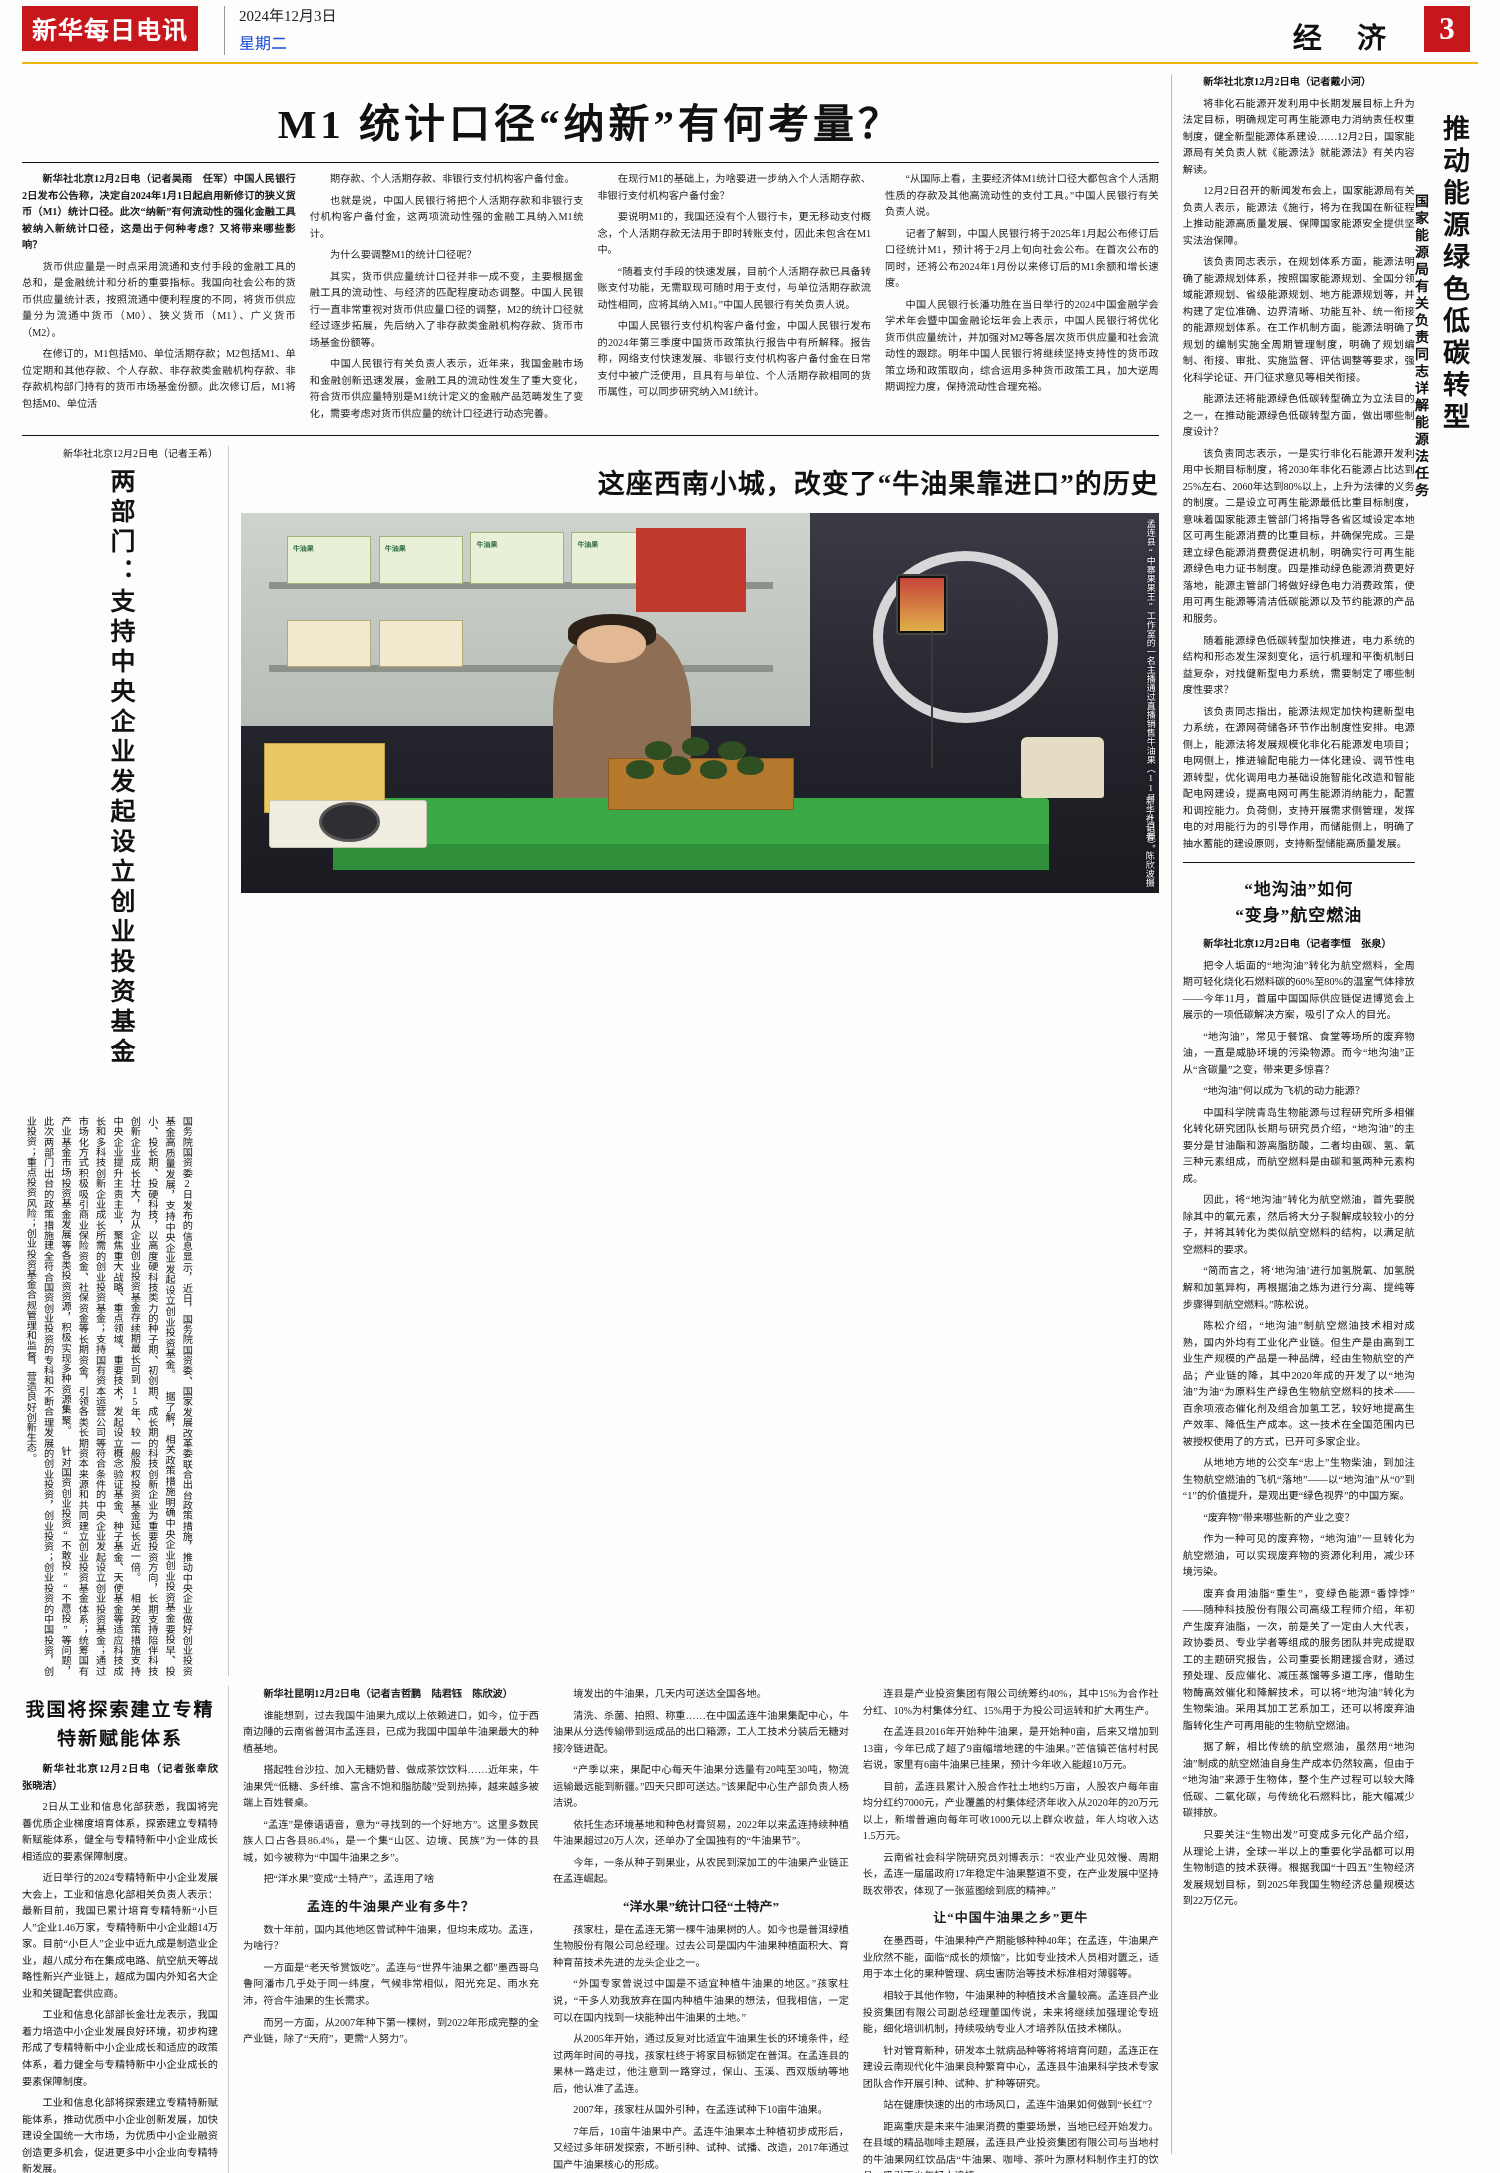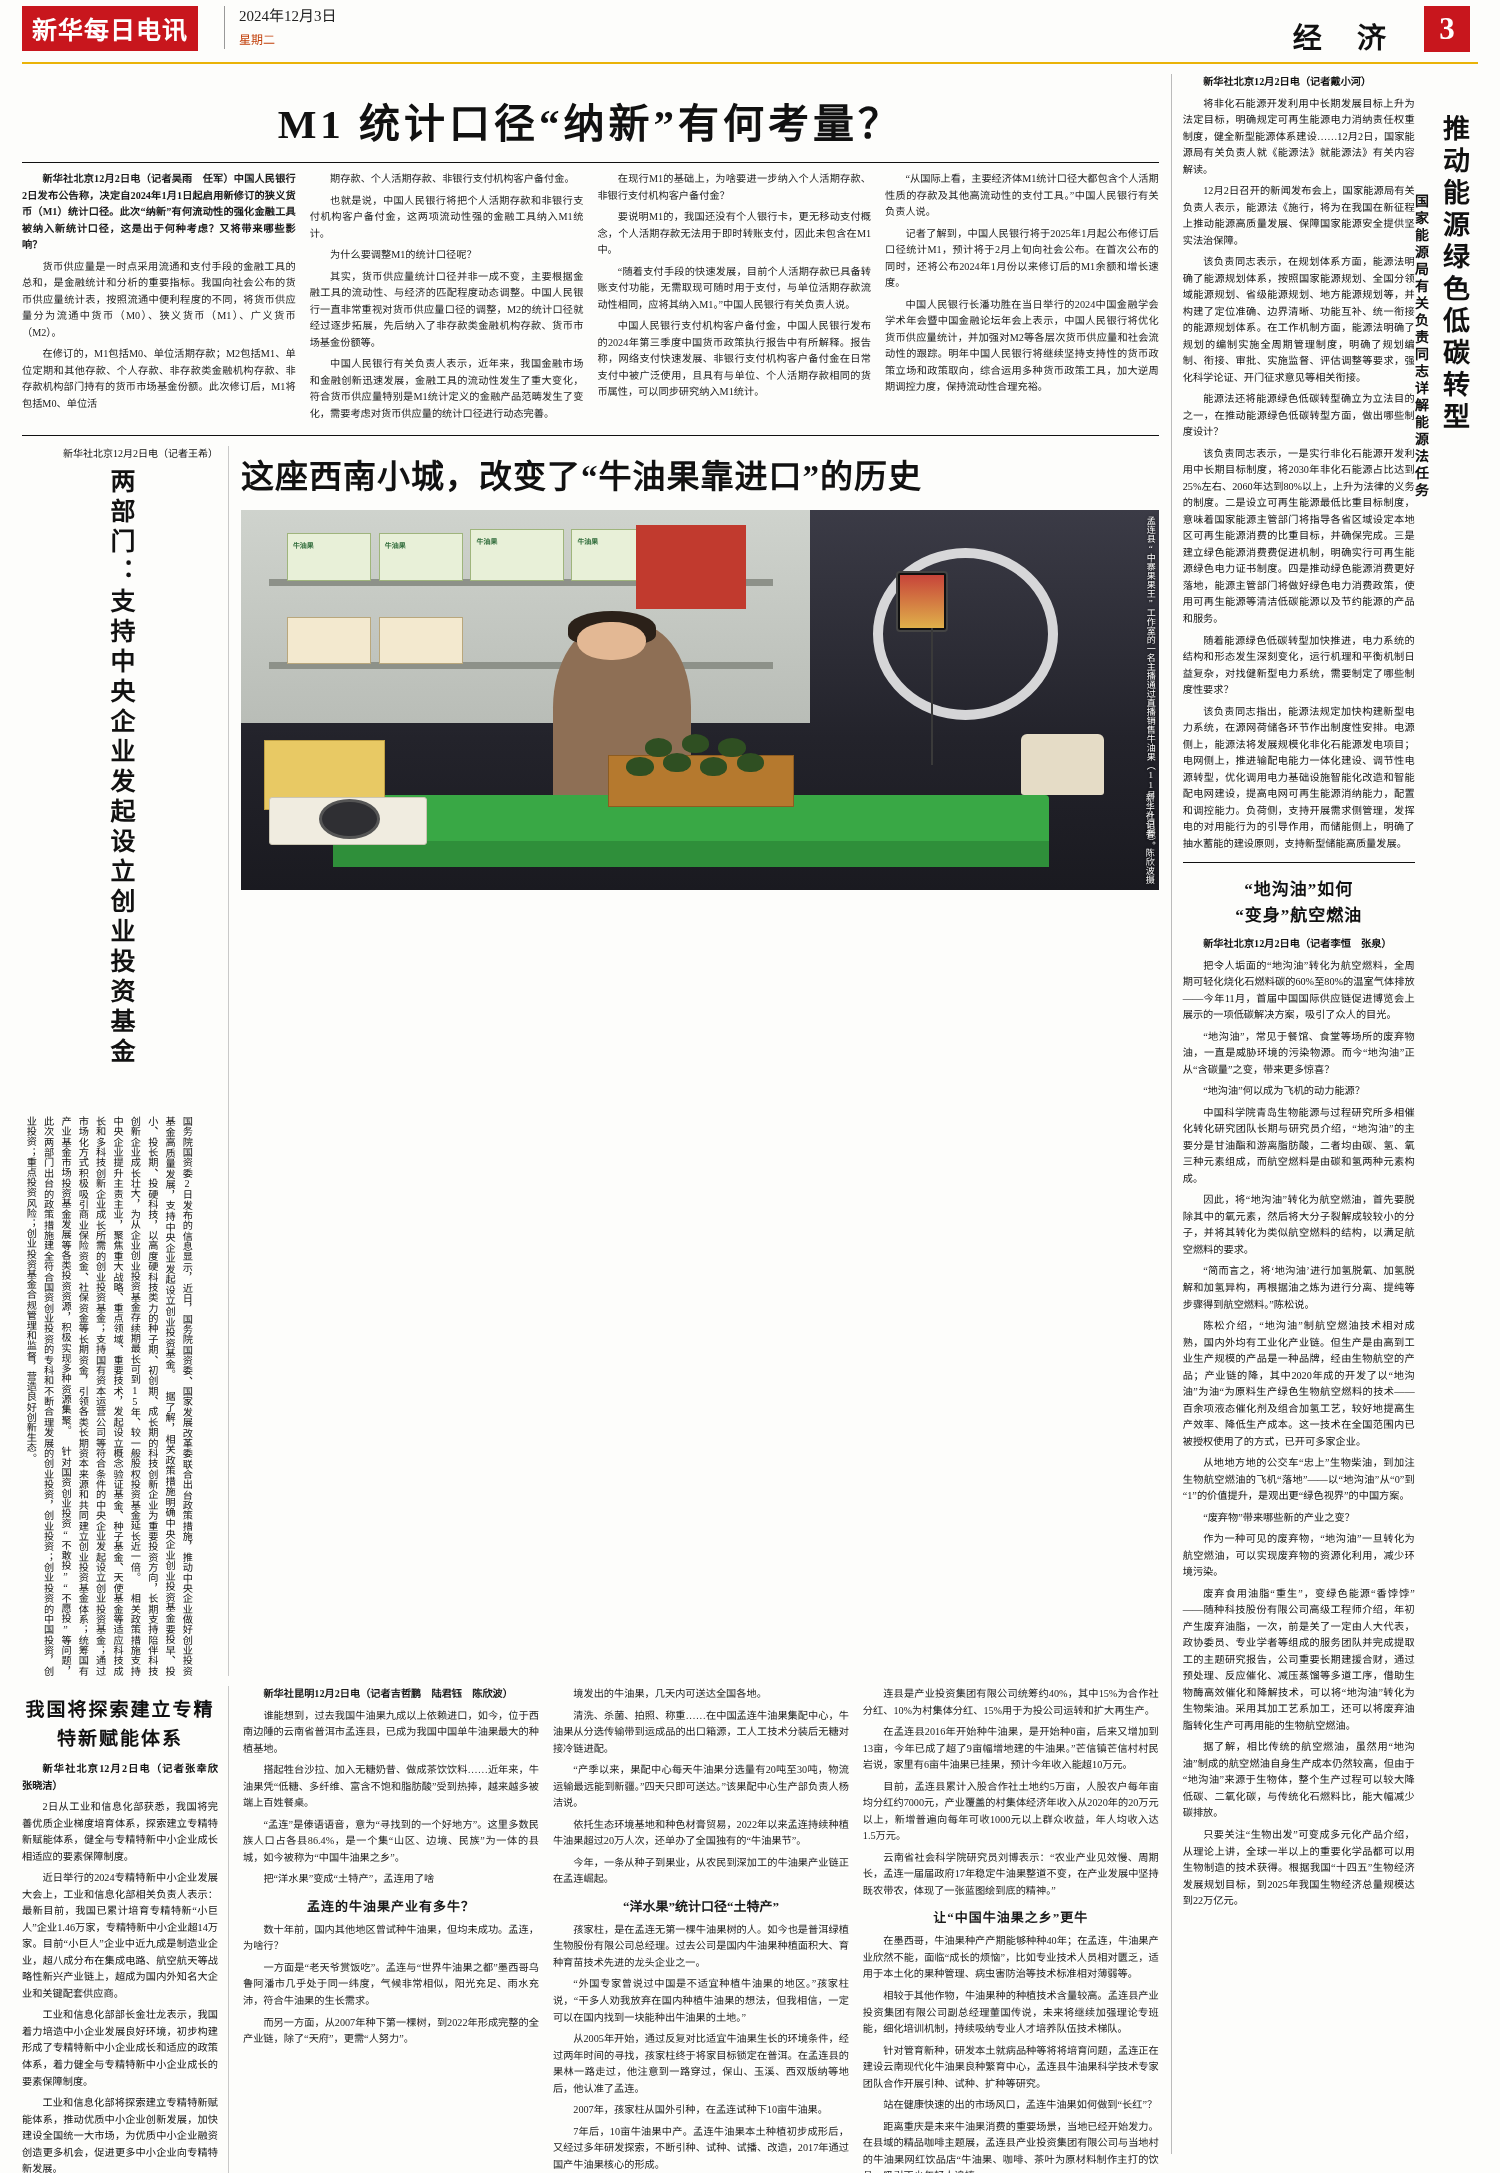--- a/index.html
+++ b/index.html
@@ -14,21 +14,21 @@
 
   
   .masthead{position:relative;height:62px;border-bottom:2px solid #eab308;display:flex;align-items:flex-start;gap:12px;}
   .logo{
     background:#c8161d;color:#fff;font-weight:bold;font-size:25px;
     padding:4px 10px 5px 10px;letter-spacing:1px;margin-top:6px;
     font-family:"Liberation Serif", serif;
   }
   .date-block{margin-left:14px;margin-top:6px;padding-left:14px;border-left:1px solid #999;line-height:1.45;}
   .date-main{font-size:15px;color:#222;}
-  .date-sub{font-size:12px;color:#c2410c;margin-top:4px;}
+  .date-sub{font-size:16px;color:#1d4ed8;margin-top:4px;}
   .section-title{
     position:absolute;right:78px;top:14px;font-size:29px;font-weight:bold;letter-spacing:14px;color:#111;
   }
   .page-num{
     position:absolute;right:8px;top:6px;width:46px;height:46px;background:#c8161d;color:#fff;
     font-size:31px;font-weight:bold;display:flex;align-items:center;justify-content:center;
   }
 
   
   .body-wrap{display:flex;margin-top:10px;height:2080px;}
@@ -53,21 +53,21 @@
   .vert-title{
     writing-mode:vertical-rl;text-orientation:upright;
     font-size:25px;font-weight:bold;letter-spacing:5px;line-height:1.35;height:640px;margin:6px auto 0 auto;
   }
   .vert-small{
     writing-mode:vertical-rl;text-orientation:upright;font-size:10.2px;line-height:1.7;
     height:560px;margin-top:8px;text-align:justify;
   }
   .feature-main{flex:1;padding-left:12px;}
   .feature-headline{
-    font-size:33px;font-weight:bold;text-align:left;letter-spacing:1px;margin:4px 0 12px 0;
+    font-size:27px;font-weight:bold;text-align:right;letter-spacing:1px;margin:16px 0 12px 0;
   }
   .photo{
     position:relative;width:100%;height:380px;overflow:hidden;background:#2b2b33;
   }
   .photo-caption-v{
     position:absolute;right:2px;top:6px;writing-mode:vertical-rl;text-orientation:upright;
     color:#fff;font-size:9px;line-height:1.5;height:360px;text-shadow:0 0 3px #000;
   }
   .photo-credit-v{
     position:absolute;right:2px;bottom:6px;writing-mode:vertical-rl;text-orientation:upright;

